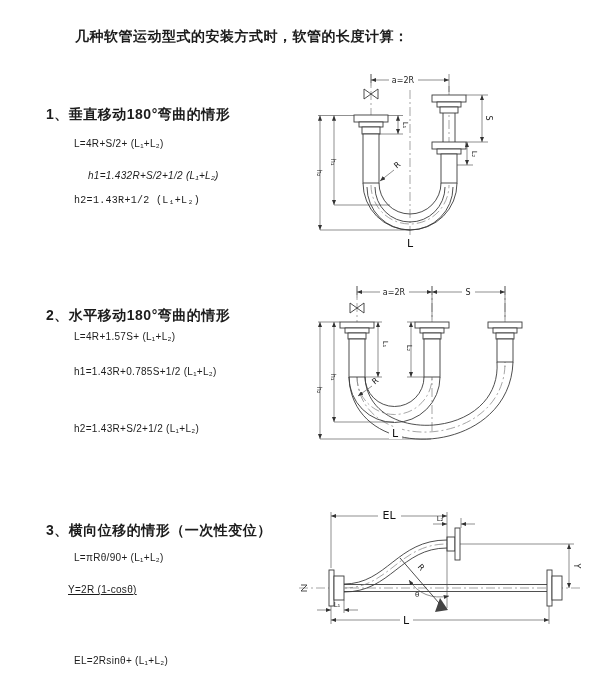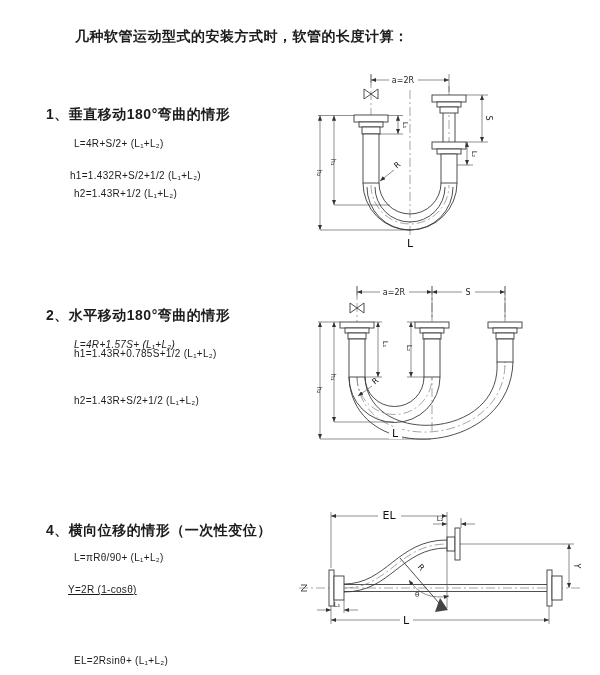--- a/index.html
+++ b/index.html
@@ -1,22 +1,22 @@
 <!DOCTYPE html>
 <html><head>
 <meta charset="utf-8">
 <style>
   html,body{margin:0;padding:0;background:#fff;}
   body{width:600px;height:675px;position:relative;font-family:"Liberation Sans",sans-serif;color:#1c1c1c;overflow:hidden;}
   .abs{position:absolute;}
   .doc-title{left:35px;top:28px;font-size:14px;font-weight:bold;letter-spacing:0.5px;margin-left:40px;}
   .sec-heading{font-size:14px;font-weight:bold;letter-spacing:0.5px;}
   .formula{font-size:10px;letter-spacing:0.3px;}
-  #h1{left:46px;top:106px;} #f1a{left:74px;top:138px;} #f1b{left:70px;top:170px;} #f1c{left:74px;top:188px;}
-  #h2{left:46px;top:307px;} #f2a{left:74px;top:339px;font-style:italic;} #f2b{left:74px;top:348px;} #f2c{left:74px;top:395px;}
+  #h1{left:46px;top:106px;} #f1a{left:74px;top:138px;} #f1b{left:88px;top:170px;font-style:italic;} #f1c{left:74px;top:195px;font-family:Liberation Mono, monospace;}
+  #h2{left:46px;top:307px;} #f2a{left:74px;top:331px;} #f2b{left:74px;top:366px;} #f2c{left:74px;top:423px;}
   #h3{left:46px;top:522px;} #f3a{left:74px;top:552px;text-align:right;} #f3b{left:68px;top:584px;text-decoration:underline;} #f3c{left:74px;top:615px;margin-top:40px;}
   #svg1{left:310px;top:70px;} #svg2{left:312px;top:282px;} #svg3{left:297px;top:498px;}
   svg{overflow:visible;}
   .ln{stroke:#3b3b3b;stroke-width:0.9;fill:none;}
   .fl{stroke:#3b3b3b;stroke-width:0.9;fill:#ffffff;}
   .dim{stroke:#444;stroke-width:0.6;fill:none;}
   .cl{stroke:#808080;stroke-width:0.7;fill:none;stroke-dasharray:9 3 2 3;}
   .dt{font-family:"DejaVu Sans",sans-serif;font-size:8px;fill:#222;}
   .dts{font-family:"DejaVu Sans",sans-serif;font-size:7px;fill:#222;}
   .dtl{font-family:"DejaVu Sans",sans-serif;font-size:11px;fill:#111;}
@@ -30,21 +30,21 @@
 <div class="abs sec-heading" id="h1">1、垂直移动180°弯曲的情形</div>
 <div class="abs formula" id="f1a">L=4R+S/2+ (L₁+L₂)</div>
 <div class="abs formula" id="f1b">h1=1.432R+S/2+1/2 (L₁+L₂)</div>
 <div class="abs formula" id="f1c">h2=1.43R+1/2 (L₁+L₂)</div>
 
 <div class="abs sec-heading" id="h2">2、水平移动180°弯曲的情形</div>
 <div class="abs formula" id="f2a">L=4R+1.57S+ (L₁+L₂)</div>
 <div class="abs formula" id="f2b">h1=1.43R+0.785S+1/2 (L₁+L₂)</div>
 <div class="abs formula" id="f2c">h2=1.43R+S/2+1/2 (L₁+L₂)</div>
 
-<div class="abs sec-heading" id="h3">4、横向位移的情形（一次性变位）</div>
+<div class="abs sec-heading" id="h3">3、横向位移的情形（一次性变位）</div>
 <div class="abs formula" id="f3a">L=πRθ/90+ (L₁+L₂)</div>
 <div class="abs formula" id="f3b">Y=2R (1-cosθ)</div>
 <div class="abs formula" id="f3c">EL=2Rsinθ+ (L₁+L₂)</div>
 
 <svg id="svg1" class="abs" width="230" height="190" viewBox="0 0 230 190">
   <defs>
     <marker id="ar" viewBox="0 0 10 8" refX="10" refY="4" markerWidth="9" markerHeight="7" orient="auto-start-reverse">
         <path d="M0,0 L10,4 L0,8 z" fill="#333"></path>
       </marker>
     <pattern id="xh" width="5" height="5" patternUnits="userSpaceOnUse">

